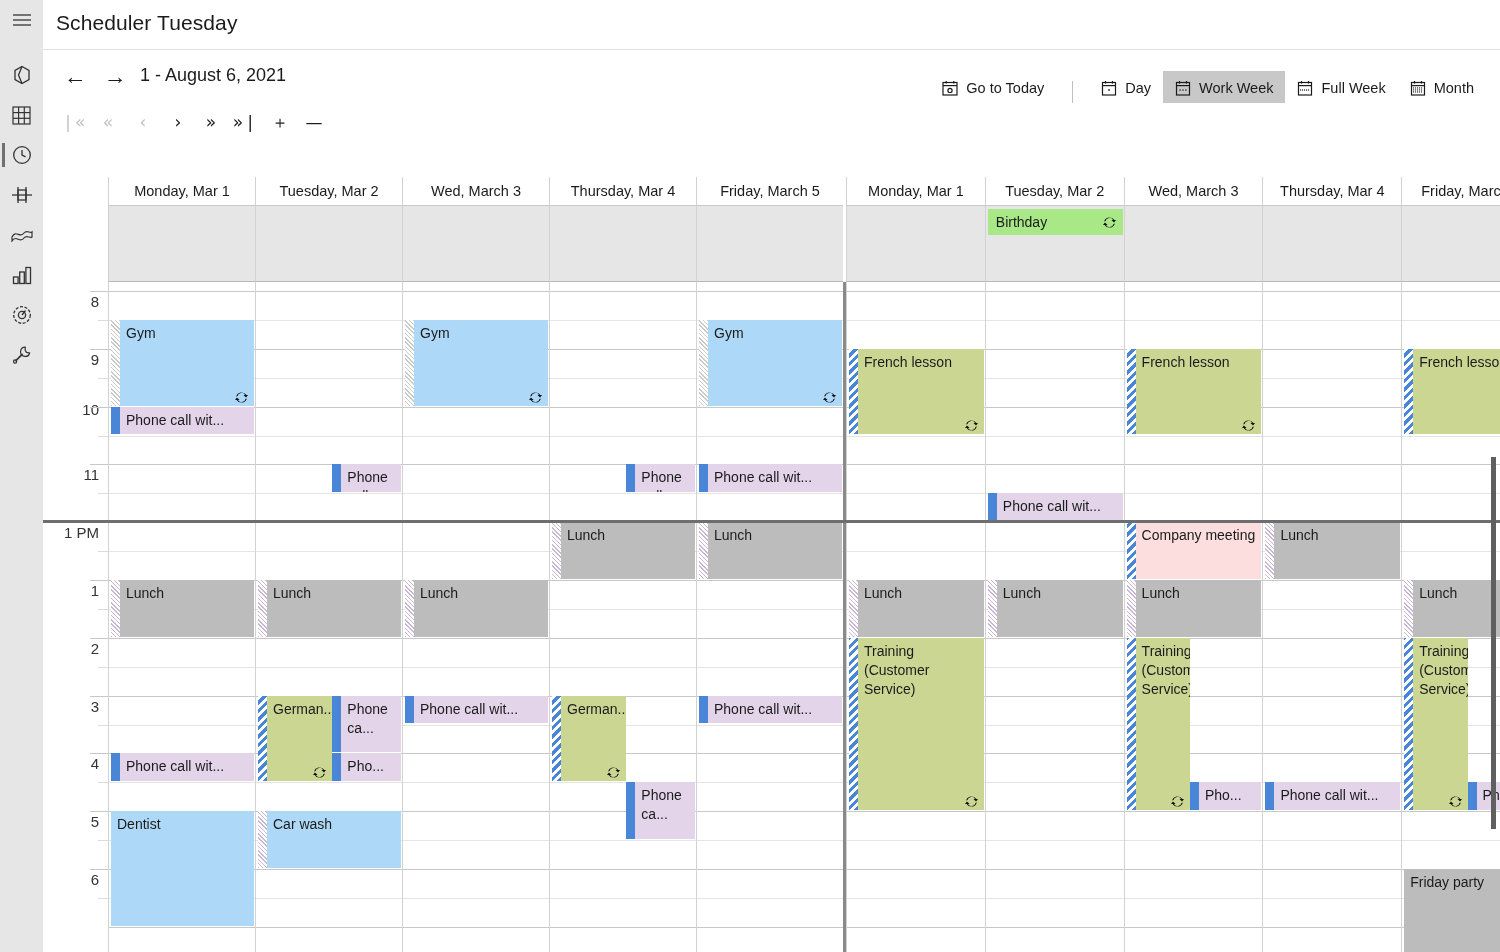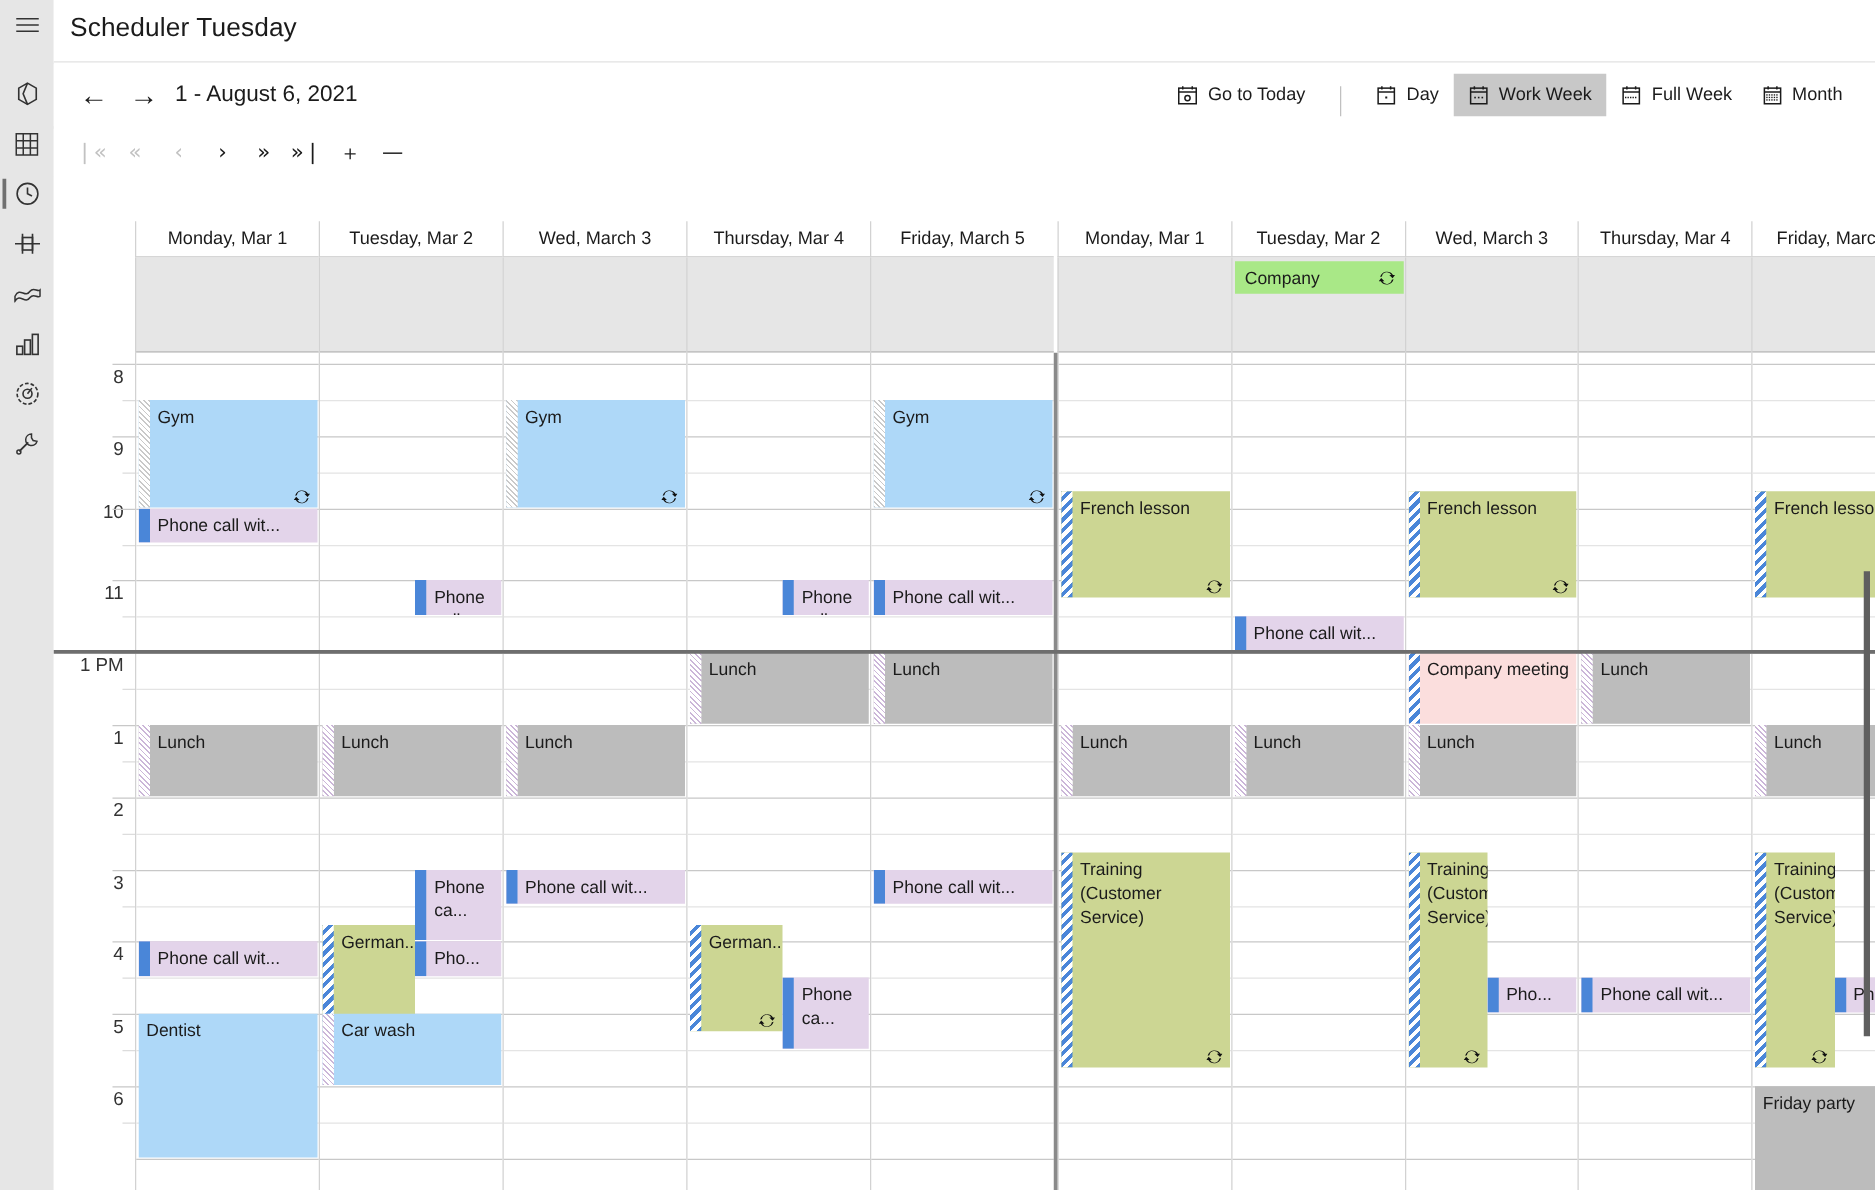--- a/index.html
+++ b/index.html
@@ -50,21 +50,21 @@
     position: absolute; top: 11px; width: 30px; height: 28px;
     display: flex; align-items: center; justify-content: center; cursor: pointer;
     font-size: 23px; line-height: 1; color: #1b1b1b;
   }
   #nav-prev { left: 17px; }
   #nav-next { left: 57px; }
   #nav-range {
     position: absolute; left: 97px; top: 14px;
     font-size: 18px; color: #1b1b1b; white-space: nowrap;
   }
-  #viewbar { position: absolute; right: 14px; top: 8px; height: 34px; display: flex; align-items: flex-end; }
+  #viewbar { position: absolute; right: 14px; top: 20px; height: 34px; display: flex; align-items: flex-end; }
   .view-btn {
     height: 34px; display: flex; align-items: center; gap: 8px;
     padding: 0 12px; cursor: pointer; font-size: 14.5px; color: #1b1b1b;
     white-space: nowrap;
   }
   .view-btn.active { background: #c8c8c8; }
   .view-sep { width: 1px; height: 24px; background: #c0c0c0; margin: 0 16px; }
   .cal-ico { width: 16px; height: 16px; flex: 0 0 16px; }
 
   
@@ -146,21 +146,21 @@
   .bar-blue   { background: #4a86d8; }
   .bar-stripe { background-image: repeating-linear-gradient(-45deg,#4a86d8 0 3px,#ffffff 3px 6px); }
   .bar-dot-b  { background-image: repeating-linear-gradient(45deg,#c9c9c9 0 1px,#ffffff 1px 3px),
                                   repeating-linear-gradient(-45deg,#c9c9c9 0 1px,#ffffff 1px 3px); }
   .bar-dot-p  { background-image: repeating-linear-gradient(45deg,#cbb6d8 0 1px,#ffffff 1px 3px),
                                   repeating-linear-gradient(-45deg,#cbb6d8 0 1px,#ffffff 1px 3px); }
 
   .bg-blue   { background: #aed8f8; }
   .bg-purple { background: #e3d4ea; }
   .bg-gray   { background: #bcbcbc; }
-  .bg-olive  { background: #ccd693; margin-top: 44px; }
+  .bg-olive  { background: #ccd693; }
   .bg-pink   { background: #fbdedd; }
 
   .nobar .body { left: 0; }
 
   .rec-ico { width: 13px; height: 13px; display: block; }
 
   
   #vscroll { position: absolute; right: 4px; width: 5px; background: #5f5f5f; z-index: 50; border-radius: 0; }
 </style>
 </head>
@@ -366,21 +366,21 @@
         <div class="adcell" style="left: 212px; width: 147px;"></div>
         <div class="adcell" style="left: 359px; width: 147px;"></div>
         <div class="adcell" style="left: 506px; width: 147px;"></div>
         <div class="adcell" style="left: 653px; width: 147px;"></div>
         <div class="adcell" style="left: 803px; width: 138.8px;"></div>
         <div class="adcell" style="left: 941.8px; width: 138.8px;"></div>
         <div class="adcell" style="left: 1080.6px; width: 138.8px;"></div>
         <div class="adcell" style="left: 1219.4px; width: 138.8px;"></div>
         <div class="adcell" style="left: 1358.2px; width: 138.8px;"></div>
         <div class="ad-appt" style="left: 944.8px; width: 134.8px; top: 3px; background: rgb(169, 232, 135);">
-          <span>Company</span>
+          <span>Birthday</span>
           <span class="rec">
             <svg class="rec-ico" viewBox="0 0 16 16">
               <path d="M3.1 6.3 A5 5 0 0 1 12.4 4.9 L10.4 4.9 L13.6 8.1 L16 4.9 L14 4.9 A7 7 0 0 0 1.4 6.9 Z" fill="#111"></path>
               <path d="M12.9 9.7 A5 5 0 0 1 3.6 11.1 L5.6 11.1 L2.4 7.9 L0 11.1 L2 11.1 A7 7 0 0 0 14.6 9.1 Z" fill="#111"></path>
             </svg>
           </span>
         </div>
       </div>
     <div id="grid">
       <div id="gutter">

